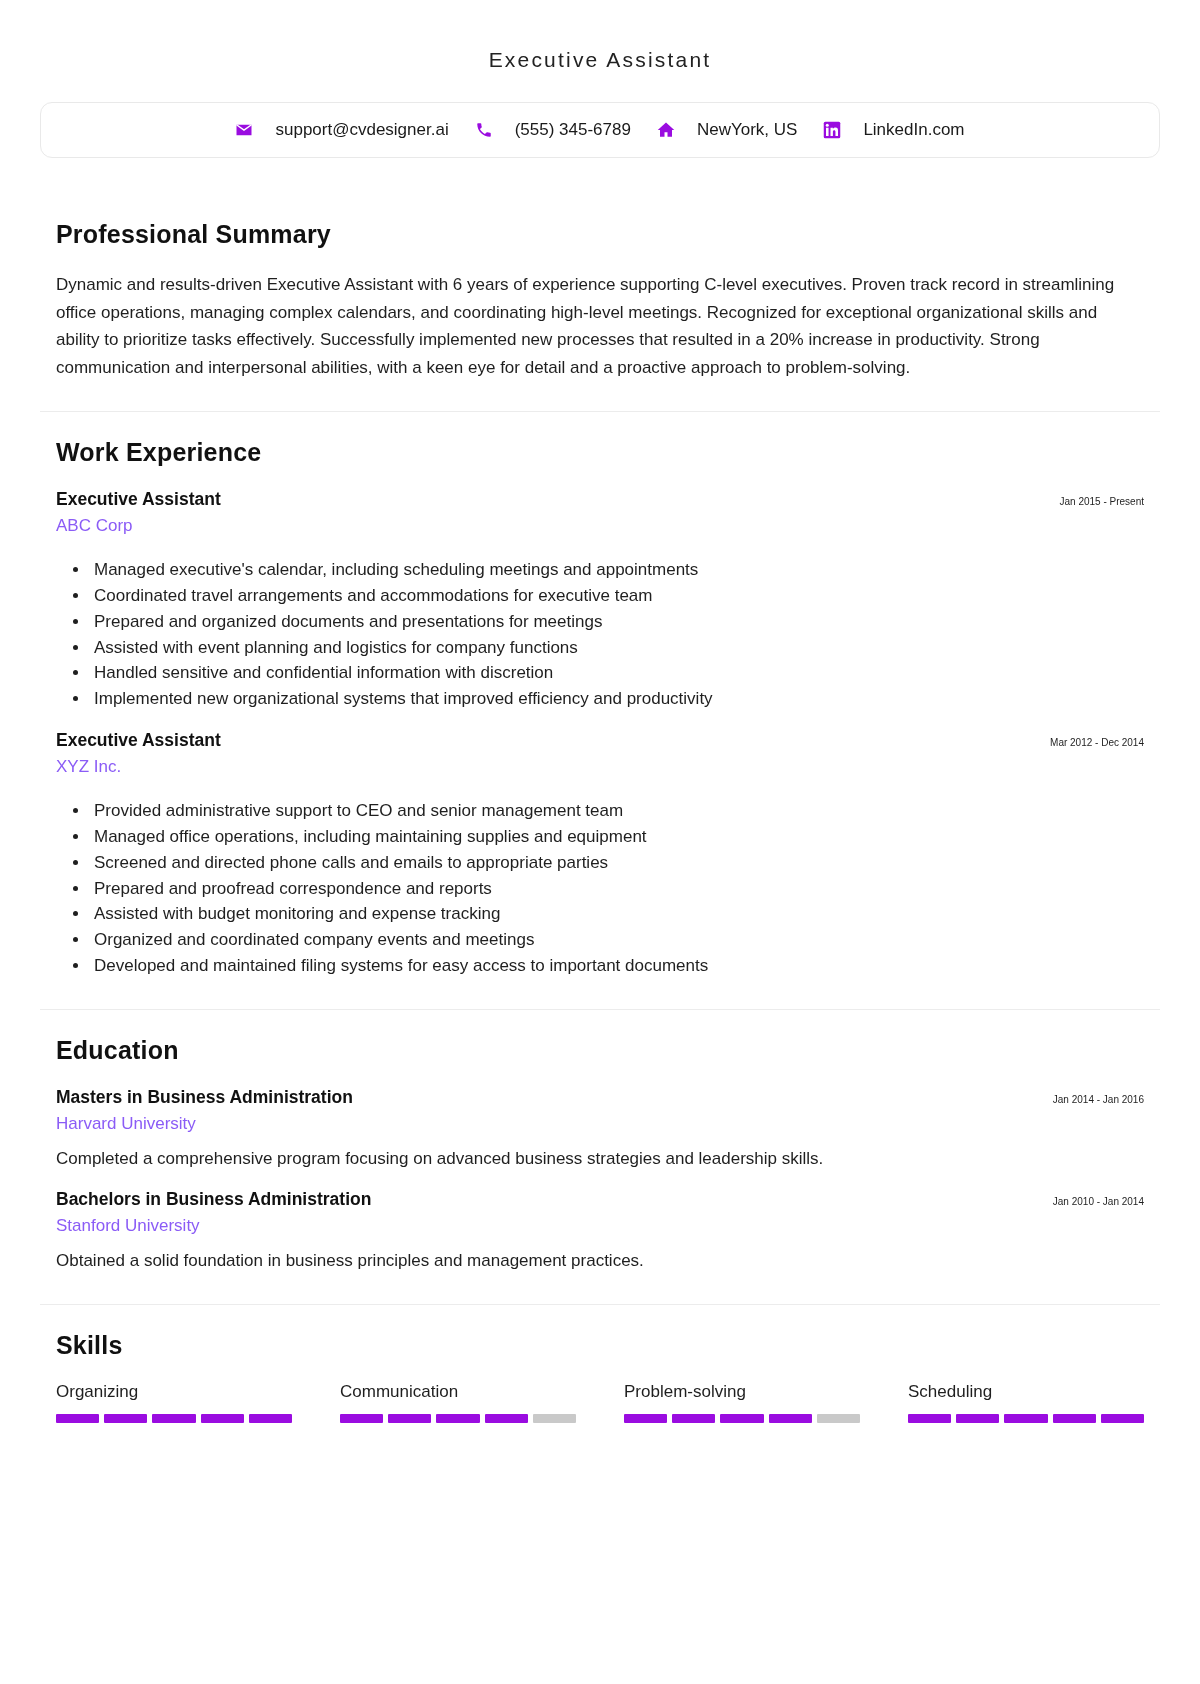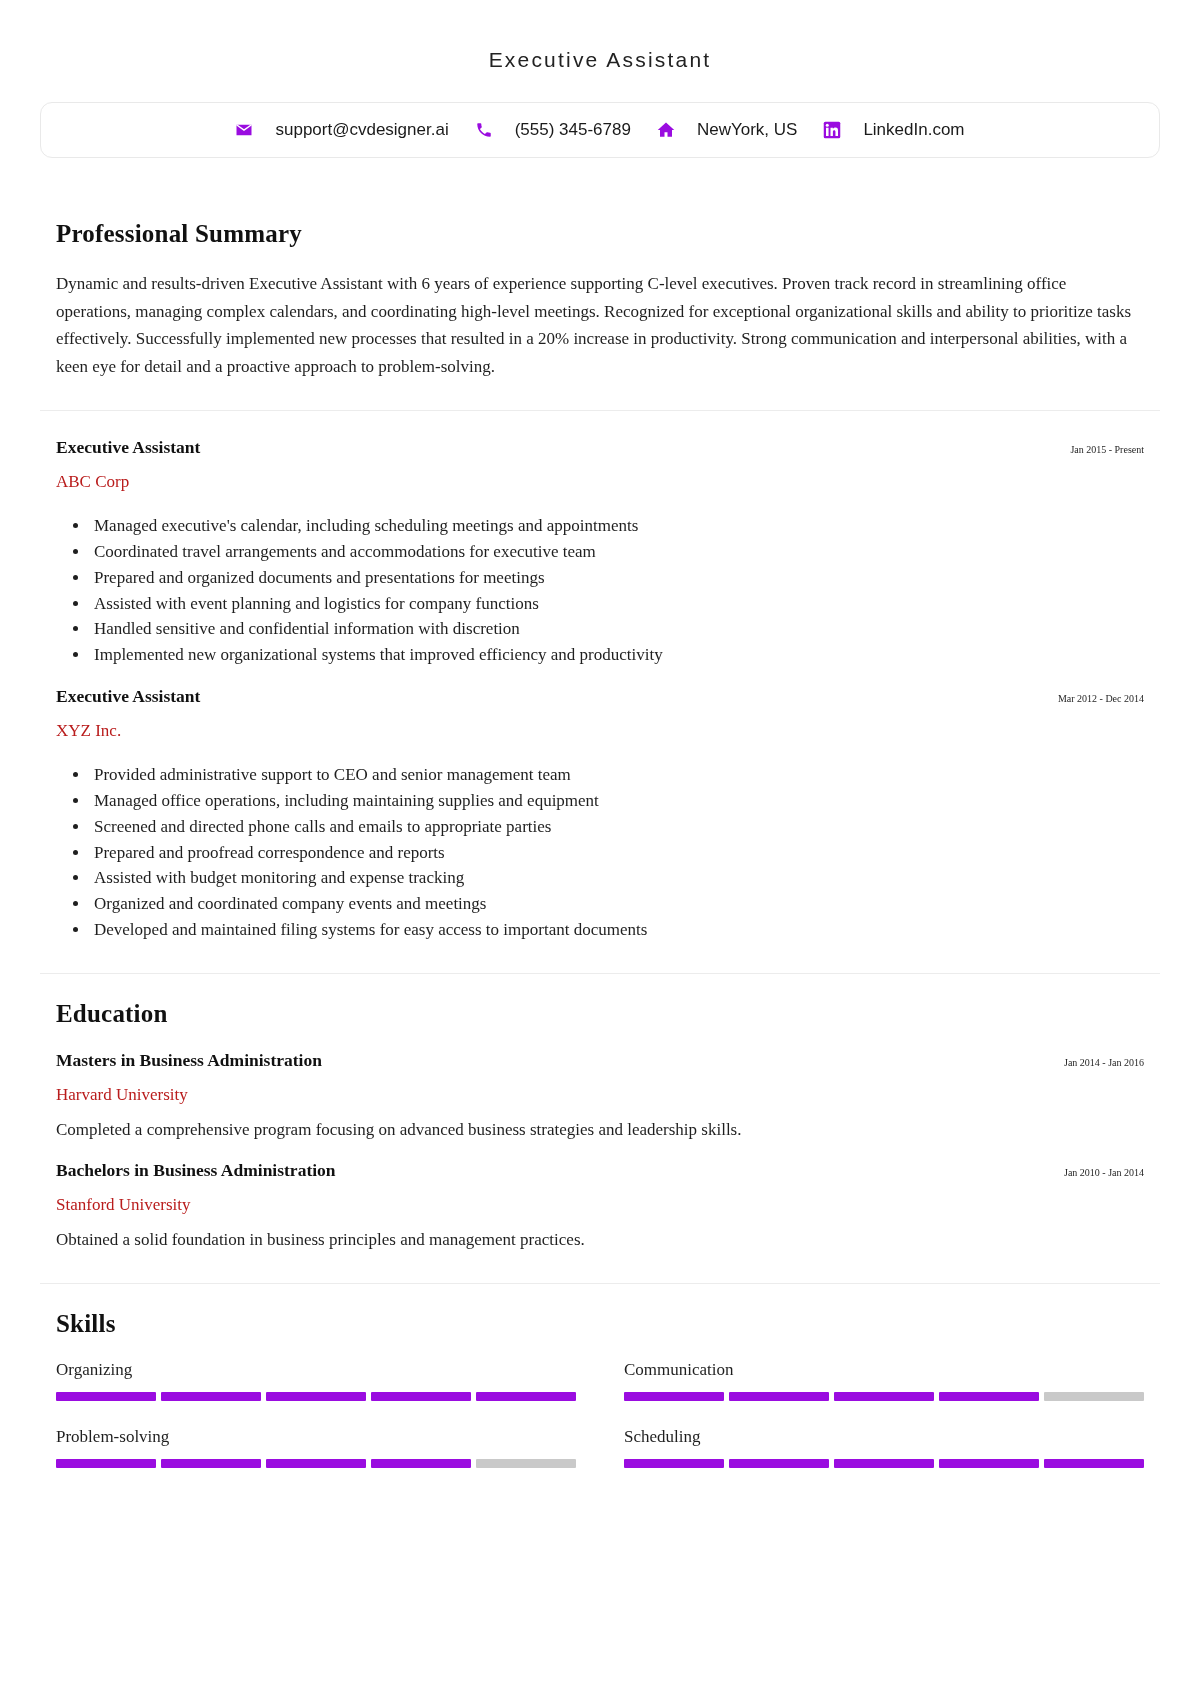--- a/index.html
+++ b/index.html
@@ -65,21 +65,21 @@
     flex: none;
   }
   .contact-icon svg { display: block; }
 
   
   .section {
     padding: 0 16px;
     border-top: 1px solid #ececec;
   }
   .section.first { border-top: none; }
-  .section-inner { padding: 26px 0 30px 0; font-family: Liberation Serif, serif; }
+  .section-inner { padding: 26px 0 30px 0; }
   .section-title {
     font-size: 25px;
     font-weight: bold;
     color: #111111;
     margin-bottom: 22px;
     letter-spacing: 0.2px;
   }
   .summary-text {
     font-size: 17px;
     line-height: 1.62;
@@ -102,22 +102,22 @@
     color: #111111;
   }
   .entry-date {
     font-size: 10px;
     color: #1f1f1f;
     white-space: nowrap;
     flex: none;
   }
   .entry-org {
     font-size: 17px;
-    color: #b91c1c;
-    margin-top: 14px;
+    color: #8b5cf6;
+    margin-top: 6px;
   }
   .entry-desc {
     font-size: 17px;
     color: #1f1f1f;
     margin-top: 12px;
     line-height: 1.5;
   }
   .bullets {
     margin: 21px 0 0 0;
     padding-left: 34px;
@@ -126,21 +126,21 @@
   .bullets li {
     font-size: 17px;
     line-height: 1.52;
     color: #1f1f1f;
     padding-left: 4px;
   }
 
   
   .skills-grid {
     display: grid;
-    grid-template-columns: 1fr 1fr;
+    grid-template-columns: 1fr 1fr 1fr 1fr;
     column-gap: 48px;
     row-gap: 26px;
   }
   .skill-name {
     font-size: 17px;
     color: #1f1f1f;
     margin-bottom: 12px;
   }
   .skill-bar {
     display: flex;
@@ -210,20 +210,21 @@
 
   <div class="section first">
     <div class="section-inner">
       <div class="section-title">Professional Summary</div>
       <div class="summary-text">Dynamic and results-driven Executive Assistant with 6 years of experience supporting C-level executives. Proven track record in streamlining office operations, managing complex calendars, and coordinating high-level meetings. Recognized for exceptional organizational skills and ability to prioritize tasks effectively. Successfully implemented new processes that resulted in a 20% increase in productivity. Strong communication and interpersonal abilities, with a keen eye for detail and a proactive approach to problem-solving.</div>
     </div>
   </div>
 
   <div class="section">
     <div class="section-inner">
+      <div class="section-title">Work Experience</div>
 
       <div class="entry">
         <div class="entry-head">
           <span class="entry-role">Executive Assistant</span>
           <span class="entry-date">Jan 2015 - Present</span>
         </div>
         <div class="entry-org">ABC Corp</div>
         <ul class="bullets">
           <li>Managed executive's calendar, including scheduling meetings and appointments</li>
           <li>Coordinated travel arrangements and accommodations for executive team</li>

